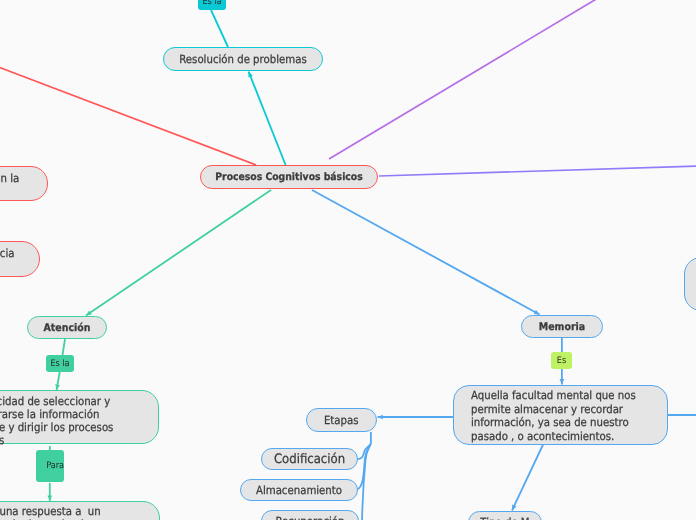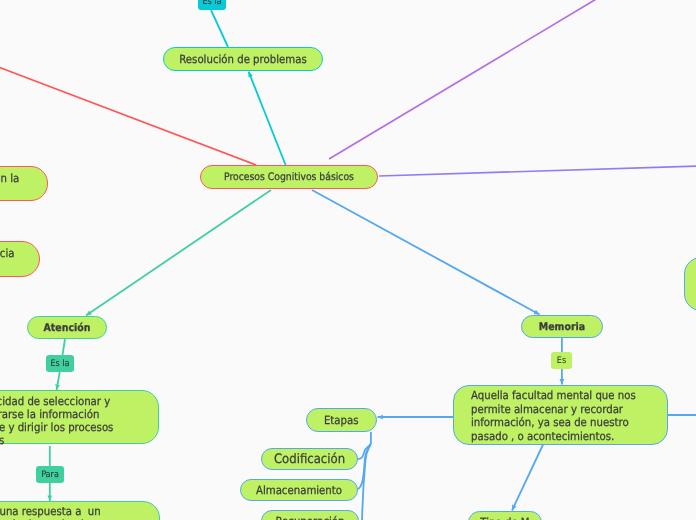--- a/index.html
+++ b/index.html
@@ -1,20 +1,20 @@
 <!DOCTYPE html>
 <html><head>
 <meta charset="utf-8">
 <style>
   html,body{margin:0;padding:0;}
   body{width:696px;height:520px;overflow:hidden;background:#fafafa;
        font-family:"DejaVu Sans","Liberation Sans",sans-serif;font-stretch:condensed;-webkit-font-smoothing:antialiased;text-rendering:geometricPrecision;}
   #canvas{position:relative;width:696px;height:520px;overflow:hidden;background:#fafafa;transform:translateZ(0);}
   svg.edges{position:absolute;left:0;top:0;width:696px;height:520px;}
-  .node{position:absolute;box-sizing:border-box;background:#bef264;transform:translateZ(0);will-change:transform;padding-top:2px;
+  .node{position:absolute;box-sizing:border-box;background:#e5e5e5;transform:translateZ(0);will-change:transform;padding-top:2px;
         display:flex;align-items:center;justify-content:center;
         color:#3c3c3c;text-align:center;line-height:1.3;white-space:nowrap;-webkit-text-stroke:0.25px #3c3c3c;}
   .node.multi{white-space:normal;text-align:left;justify-content:flex-start;}
   .node.pre{white-space:pre;text-align:left;justify-content:flex-start;}
   .badge{position:absolute;box-sizing:border-box;transform:translateZ(0);will-change:transform;display:flex;align-items:center;
          justify-content:center;color:#2a2a2a;border-radius:3px;font-size:9px;}
 </style>
 </head>
 <body>
 
@@ -61,21 +61,21 @@
   <path d="M 667 415 L 706 415" fill="none" stroke="#54a8f0" stroke-width="1.8"></path>
 
   <path d="M 544 442.5 L 512 510.5" fill="none" stroke="#54a8f0" stroke-width="1.8" marker-end="url(#ar-blue)"></path>
 
   <path d="M 370.9 432 L 370.9 444" fill="none" stroke="#54a8f0" stroke-width="1.8"></path>
   <path d="M 370.5 444 C 369 447.5 365.5 447 364.2 452 C 363.2 456 362.5 458.8 357.5 459.2" fill="none" stroke="#54a8f0" stroke-width="1.8"></path>
   <path d="M 370.5 444 C 369 448.5 366 449.5 365 458 C 363.8 468 364.2 486.5 357.5 489.2" fill="none" stroke="#54a8f0" stroke-width="1.8"></path>
   <path d="M 370.5 444 C 369 448.5 366.5 450 365.5 460 C 364 476 362.5 500 362 521" fill="none" stroke="#54a8f0" stroke-width="1.8"></path>
 </svg>
 
-<div class="node" style="left:200px;top:165px;width:178px;height:24px;border:1.8px solid #ff5757;border-radius:12px;font-size:10.3px;font-weight:400;letter-spacing:0px;">
+<div class="node" style="left:200px;top:165px;width:178px;height:24px;border:1.8px solid #ff5757;border-radius:12px;font-size:10.3px;font-weight:700;letter-spacing:0px;">
   <span>Procesos Cognitivos básicos</span>
 </div>
 
 <div class="node" style="left:163px;top:47px;width:160px;height:24px;border:1.8px solid #09cad4;border-radius:12px;font-size:11.3px;">
   <span>Resolución de problemas</span>
 </div>
 
 <div class="node" style="left:521px;top:315px;width:82px;height:23px;border:1.8px solid #54a8f0;border-radius:12px;font-size:10.5px;font-weight:700;">
   <span>Memoria</span>
 </div>
@@ -130,21 +130,21 @@
 <div class="node" style="left:683.5px;top:256.5px;width:60px;height:54px;border:1.8px solid #54a8f0;border-radius:17px;font-size:11.3px;"></div>
 
 <div class="badge" style="left:198px;top:-7px;width:28px;height:17px;background:#09cad4;">
   <span>Es la</span>
 </div>
 
 <div class="badge" style="left:46px;top:355px;width:28px;height:17px;background:#40d0a0;">
   <span>Es la</span>
 </div>
 
-<div class="badge" style="left:35.5px;top:466px;width:28px;height:17px;background:#40d0a0;">
+<div class="badge" style="left:35.5px;top:450px;width:28px;height:32px;background:#40d0a0;justify-content:flex-end;">
   <span>Para</span>
 </div>
 
 <div class="badge" style="left:551px;top:352px;width:21px;height:17px;background:#bef264;">
   <span>Es</span>
 </div>
 
 </div>
 
 </body></html>

